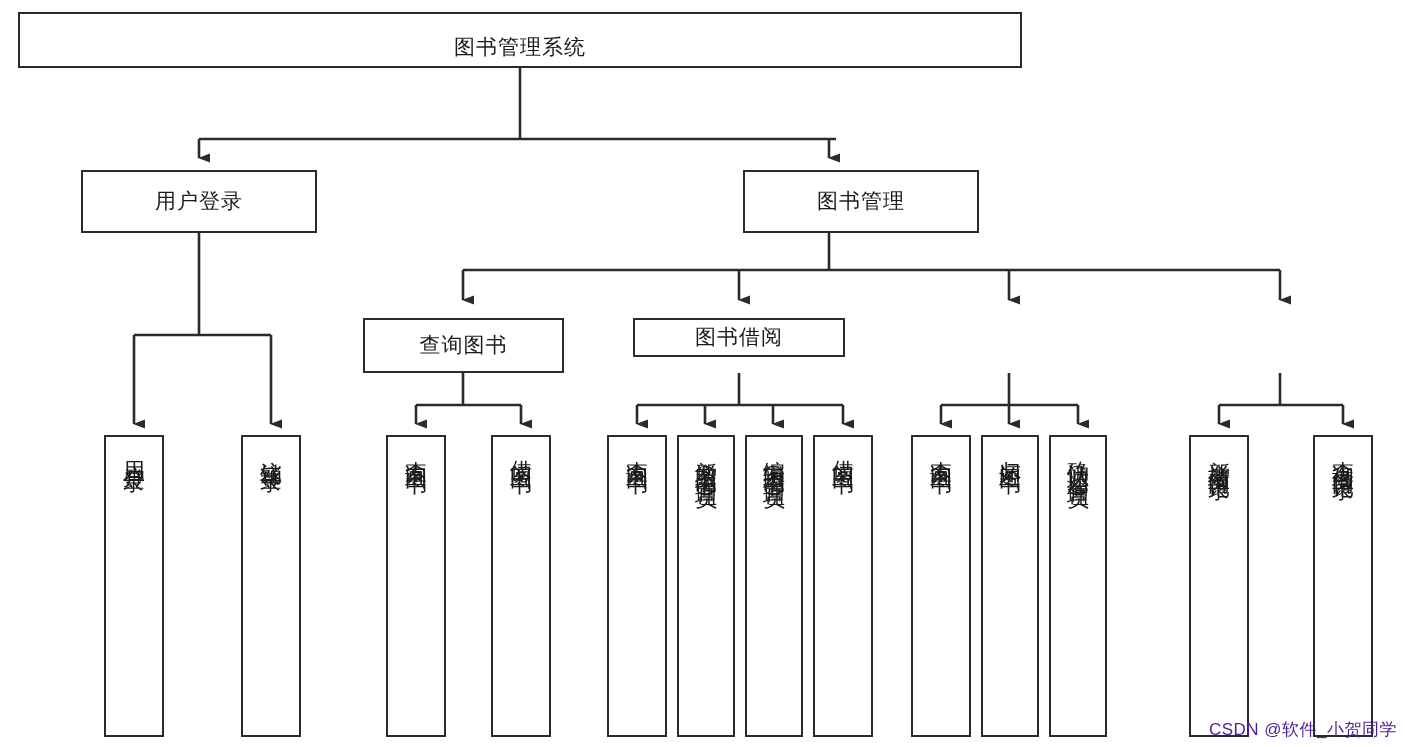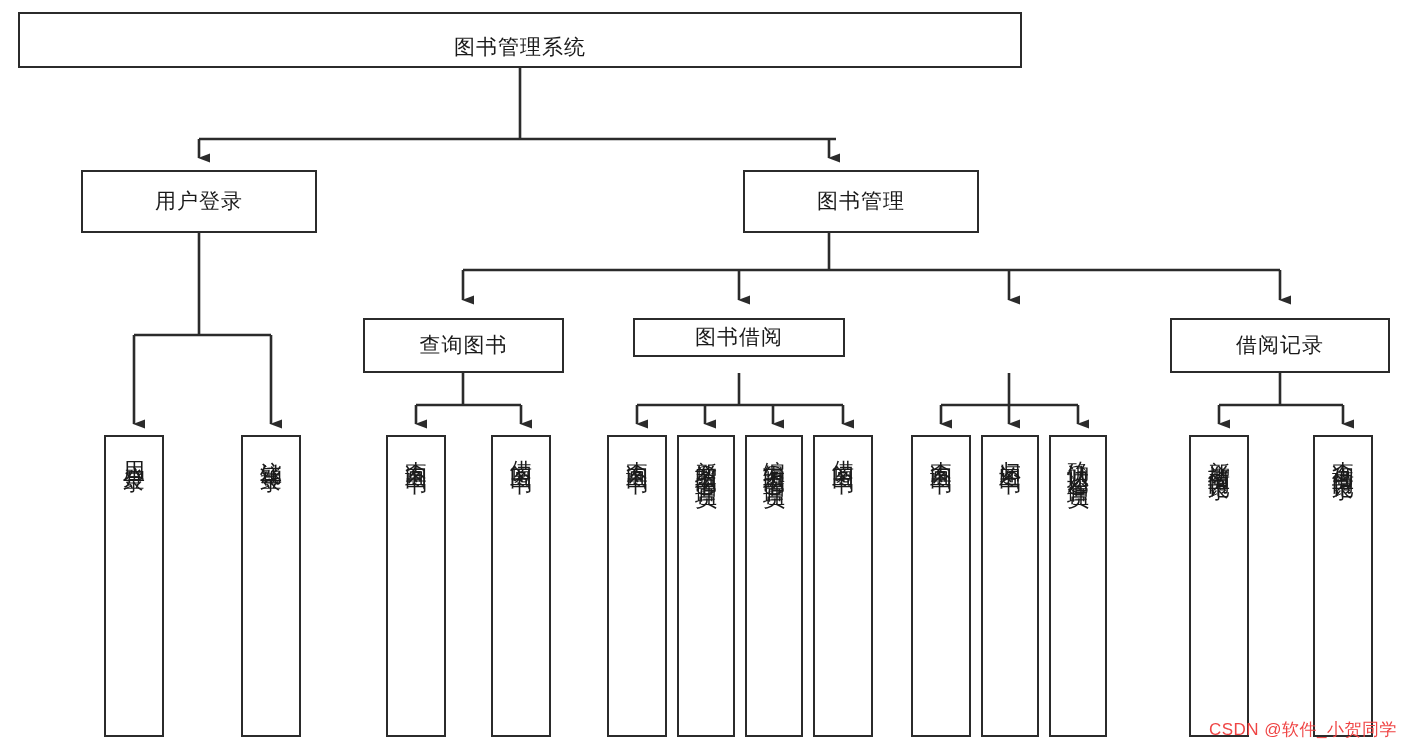--- a/index.html
+++ b/index.html
@@ -61,21 +61,21 @@
     text-orientation: upright;
     font-size: 22px;
     letter-spacing: 4px;
     line-height: 1;
   }
   .watermark {
     position: absolute;
     right: 8px;
     bottom: 6px;
     font-size: 17px;
-    color: #ef4444;
+    color: #4c1d95;
     letter-spacing: 0.5px;
     white-space: nowrap;
     pointer-events: none;
   }
 </style>
 </head>
 <body>
 
 <div id="stage">
 
@@ -139,23 +139,20 @@
   <div class="node h" style="left:711px; top:170px; width:236px; height:63px;margin-left:32px;">
     <span class="lbl">图书管理</span>
   </div>
 
   <div class="node h" style="left:363px; top:318px; width:201px; height:55px;">
     <span class="lbl">查询图书</span>
   </div>
   <div class="node h" style="left:633px; top:318px; width:212px; height:39px;">
     <span class="lbl">图书借阅</span>
   </div>
-  <div class="node h" style="left:1170px; top:318px; width:220px; height:55px;">
-    <span class="lbl">借阅记录</span>
-  </div>
 
   <div class="node v" style="left:104px; top:435px; width:60px; height:302px;">
     <span class="lbl">用户登录</span>
   </div>
   <div class="node v" style="left:241px; top:435px; width:60px; height:302px;">
     <span class="lbl">注销登录</span>
   </div>
 
   <div class="node v" style="left:386px; top:435px; width:60px; height:302px;">
     <span class="lbl">查询图书</span>

